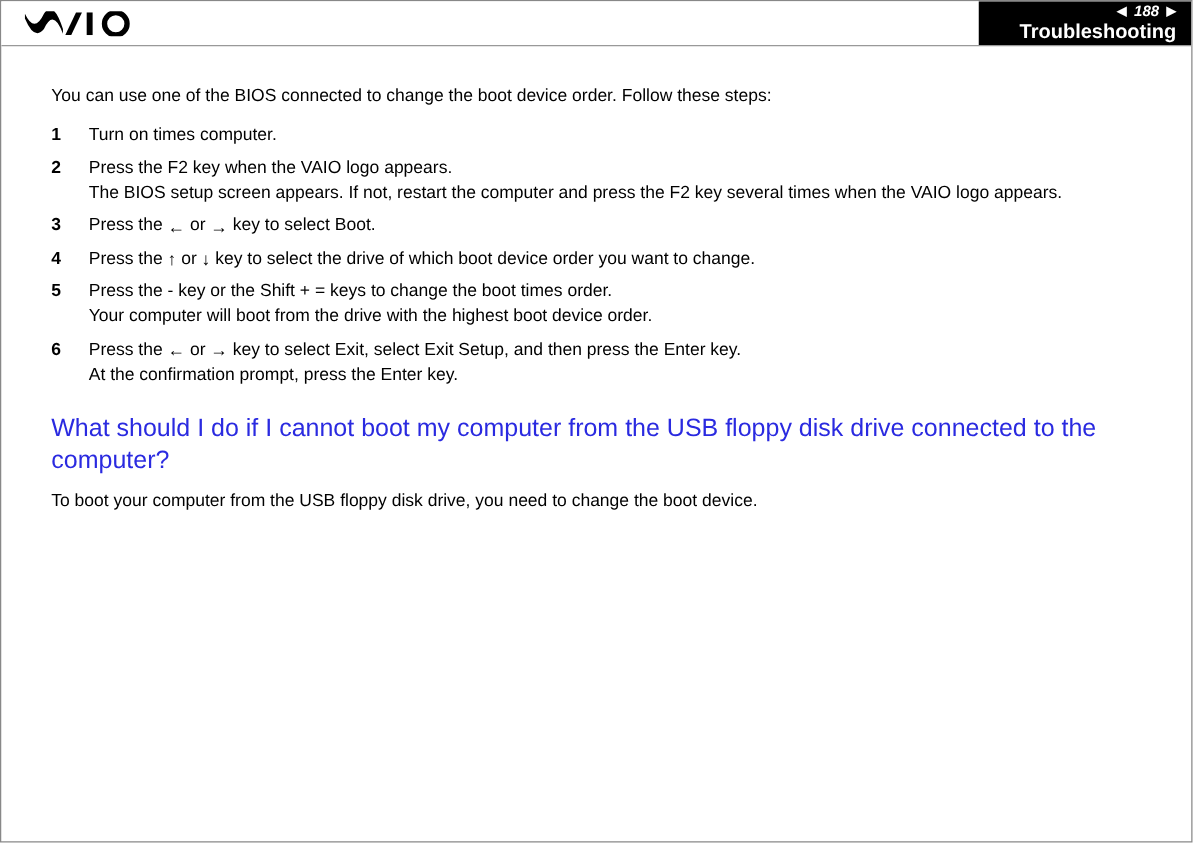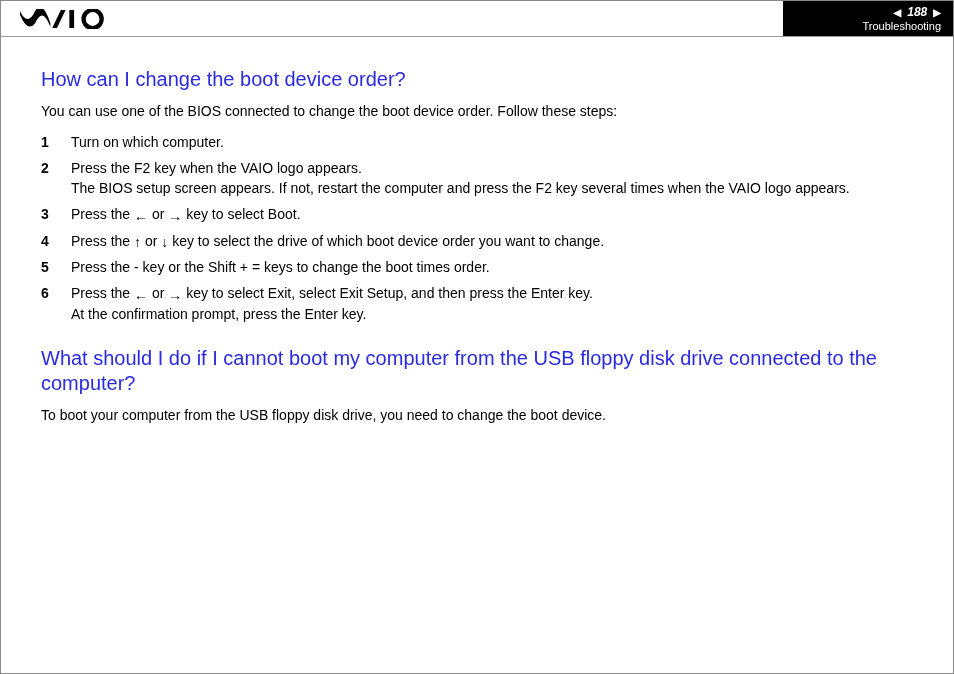--- a/index.html
+++ b/index.html
@@ -45,22 +45,22 @@
   .page-nav {
     display: flex;
     align-items: center;
     gap: 6px;
     font-size: 12px;
     font-style: italic;
     font-weight: bold;
   }
   .nav-arrow { font-style: normal; font-size: 10px; }
   .breadcrumb {
-    font-size: 11px;
-    font-weight: normal;
+    font-size: 16px;
+    font-weight: bold;
     margin-top: 1px;
   }
   .content {
     padding: 30px 40px 20px 40px;
   }
   .q-heading {
     color: #2a2ae0;
     font-size: 20px;
     font-weight: normal;
     margin-top: 22px;
@@ -118,37 +118,37 @@
       <span class="nav-arrow">◀</span>
       <span>188</span>
       <span class="nav-arrow">▶</span>
     </div>
     <div class="breadcrumb">Troubleshooting</div>
   </div>
 </div>
 
 <div class="content">
 
-  <h2 class="q-heading">How can I change the boot device order?</h2>
   <p class="intro">You can use one of the BIOS connected to change the boot device order. Follow these steps:</p>
 
   <ol class="steps">
-    <li><span>Turn on which computer.</span></li>
+    <li><span>Turn on times computer.</span></li>
     <li>
       <span>Press the </span><b>F2</b><span> key when the VAIO logo appears.</span><br>
       <span>The BIOS setup screen appears. If not, restart the computer and press the </span><b>F2</b><span> key several times when the VAIO logo appears.</span>
     </li>
     <li>
       <span>Press the </span><b><span class="arrow-icon">←</span></b><span> or </span><b><span class="arrow-icon">→</span></b><span> key to select </span><b>Boot</b><span>.</span>
     </li>
     <li>
       <span>Press the </span><b><span class="arrow-icon">↑</span></b><span> or </span><b><span class="arrow-icon">↓</span></b><span> key to select the drive of which boot device order you want to change.</span>
     </li>
     <li>
       <span>Press the </span><b>-</b><span> key or the </span><b>Shift</b><span> + </span><b>=</b><span> keys to change the boot times order.</span><br>
+      <span>Your computer will boot from the drive with the highest boot device order.</span>
     </li>
     <li>
       <span>Press the </span><b><span class="arrow-icon">←</span></b><span> or </span><b><span class="arrow-icon">→</span></b><span> key to select </span><b>Exit</b><span>, select </span><b>Exit Setup</b><span>, and then press the </span><b>Enter</b><span> key.</span><br>
       <span>At the confirmation prompt, press the </span><b>Enter</b><span> key.</span>
     </li>
   </ol>
 
   <h2 class="q-heading">What should I do if I cannot boot my computer from the USB floppy disk drive connected to the computer?</h2>
   <p class="intro">To boot your computer from the USB floppy disk drive, you need to change the boot device.</p>
 

